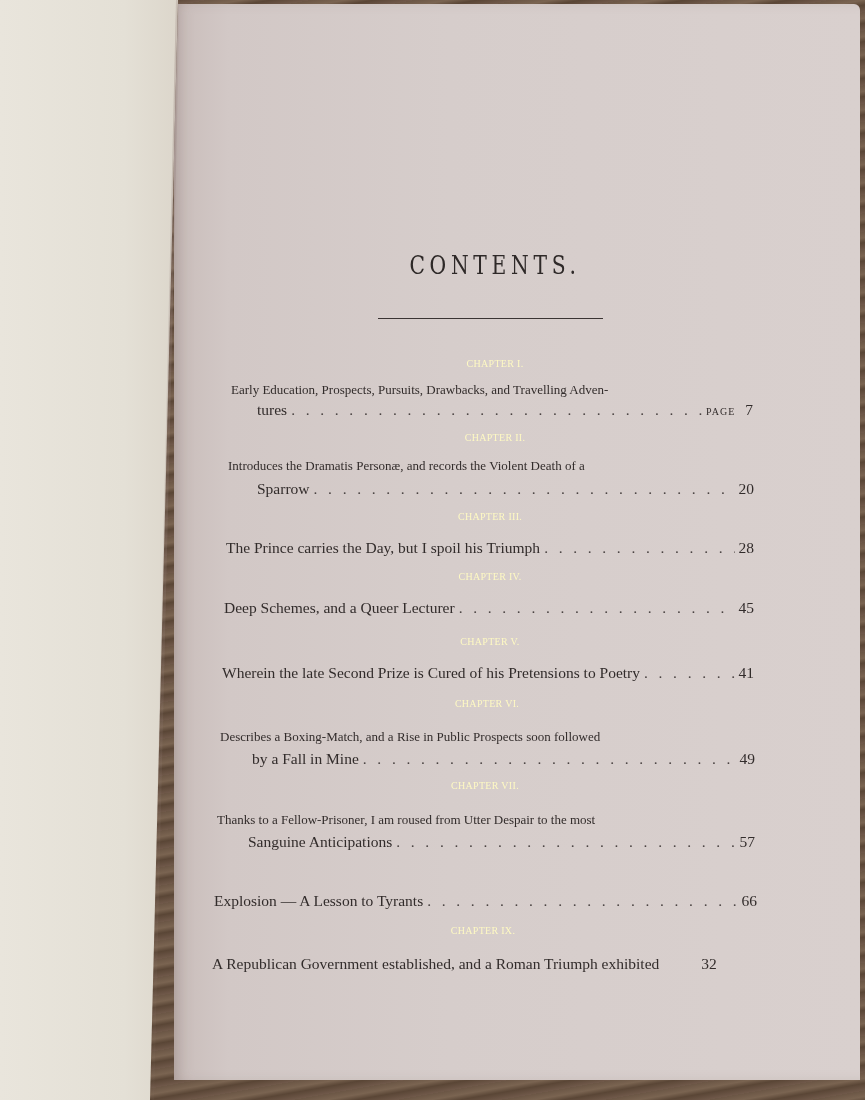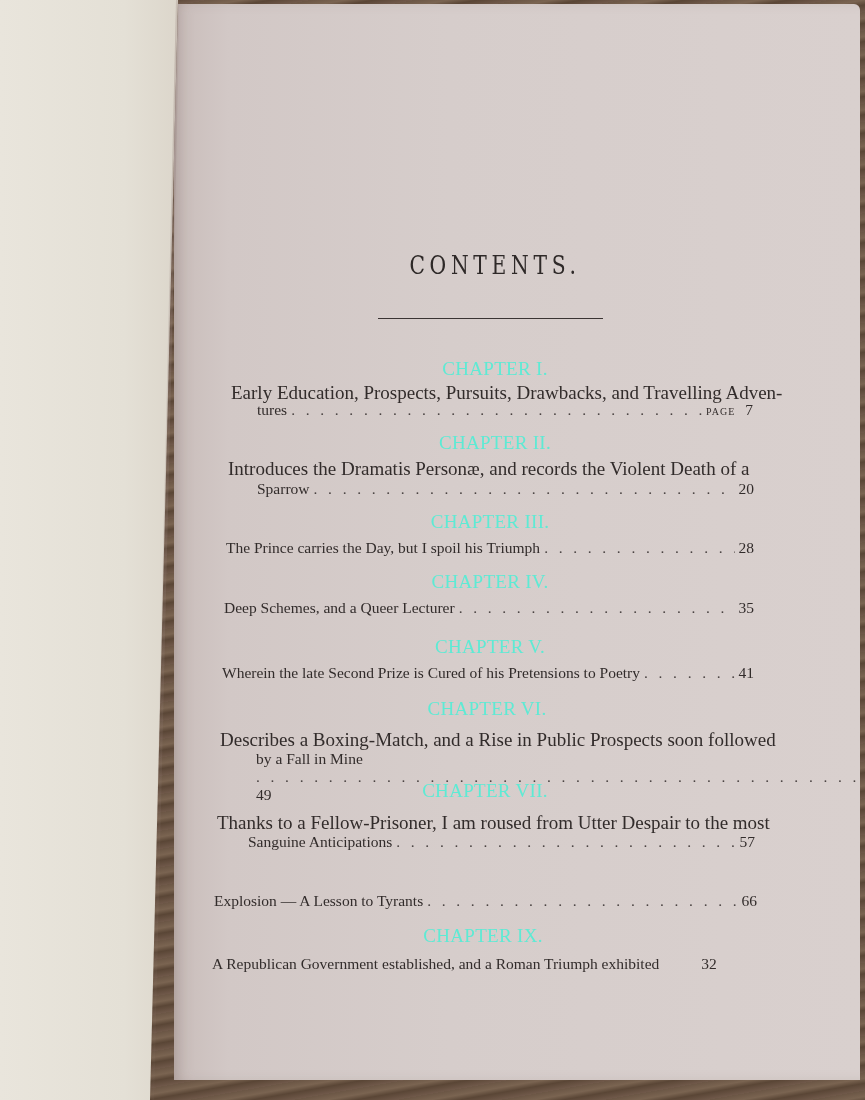--- a/index.html
+++ b/index.html
@@ -37,25 +37,25 @@
     position: absolute; left: 380px; top: 250px; width: 230px; text-align: center;
     font-family: "DejaVu Serif", serif; font-size: 26px; letter-spacing: 6px;
     color: #2e2928; transform: scaleX(0.78); transform-origin: center;
   }
   .rule {
     position: absolute; left: 378px; top: 318px; width: 225px; height: 1px;
     background: #3a3433;
   }
   .chapter-heading {
     position: absolute; text-align: center;
-    font-family: "Liberation Serif", serif; font-size: 19px; letter-spacing: 0.3px;
-    color: #5eead4;
+    font-family: "Liberation Serif", serif; font-size: 10px; letter-spacing: 0.3px;
+    color: #fef9c3;
   }
   .entry {
-    position: absolute; font-family: "Liberation Serif", serif; font-size: 19px;
+    position: absolute; font-family: "Liberation Serif", serif; font-size: 13px;
     color: #322c2b; white-space: nowrap;
   }
   .entry-line {
     position: absolute; display: flex; align-items: baseline;
     font-family: "Liberation Serif", serif; font-size: 15.5px; color: #322c2b;
     white-space: nowrap;
   }
   .leader { flex: 1; overflow: hidden; letter-spacing: 3.4px; margin: 0 4px; color: #4a4342; }
   .page-num { text-align: right; }
   .page-label { font-size: 10px; letter-spacing: 1px; margin-right: 10px; }
@@ -93,33 +93,33 @@
   <div class="entry-line" style="left:226px; top:539px; width:528px;">
     <span>The Prince carries the Day, but I spoil his Triumph</span>
     <span class="leader">. . . . . . . . . . . . . . . . . . . . . . . . . . . . . . . . . . . . . . . . . . . . . . . . . . . . . . . . . . . . . . . . . . . . . . . . . . . . . . . . . . . . . . .</span>
     <span class="page-num">28</span>
   </div>
 
   <div class="chapter-heading" style="left:375px; top:571px; width:230px;">CHAPTER IV.</div>
   <div class="entry-line" style="left:224px; top:599px; width:530px;">
     <span>Deep Schemes, and a Queer Lecturer</span>
     <span class="leader">. . . . . . . . . . . . . . . . . . . . . . . . . . . . . . . . . . . . . . . . . . . . . . . . . . . . . . . . . . . . . . . . . . . . . . . . . . . . . . . . . . . . . . .</span>
-    <span class="page-num">35</span>
+    <span class="page-num">45</span>
   </div>
 
   <div class="chapter-heading" style="left:375px; top:636px; width:230px;">CHAPTER V.</div>
   <div class="entry-line" style="left:222px; top:664px; width:532px;">
     <span>Wherein the late Second Prize is Cured of his Pretensions to Poetry</span>
     <span class="leader">. . . . . . . . . . . . . . . . . . . . . . . . . . . . . . . . . . . . . . . . . . . . . . . . . . . . . . . . . . . . . . . . . . . . . . . . . . . . . . . . . . . . . . .</span>
     <span class="page-num">41</span>
   </div>
 
   <div class="chapter-heading" style="left:372px; top:698px; width:230px;">CHAPTER VI.</div>
   <div class="entry" style="left:220px; top:729px;">Describes a Boxing-Match, and a Rise in Public Prospects soon followed</div>
-  <div class="entry-line" style="left:252px; top:750px; width:503px;flex-direction:column;">
+  <div class="entry-line" style="left:252px; top:750px; width:503px;">
     <span>by a Fall in Mine</span>
     <span class="leader">. . . . . . . . . . . . . . . . . . . . . . . . . . . . . . . . . . . . . . . . . . . . . . . . . . . . . . . . . . . . . . . . . . . . . . . . . . . . . . . . . . . . . . .</span>
     <span class="page-num">49</span>
   </div>
 
   <div class="chapter-heading" style="left:370px; top:780px; width:230px;">CHAPTER VII.</div>
   <div class="entry" style="left:217px; top:812px;">Thanks to a Fellow-Prisoner, I am roused from Utter Despair to the most</div>
   <div class="entry-line" style="left:248px; top:833px; width:507px;">
     <span>Sanguine Anticipations</span>
     <span class="leader">. . . . . . . . . . . . . . . . . . . . . . . . . . . . . . . . . . . . . . . . . . . . . . . . . . . . . . . . . . . . . . . . . . . . . . . . . . . . . . . . . . . . . . .</span>

